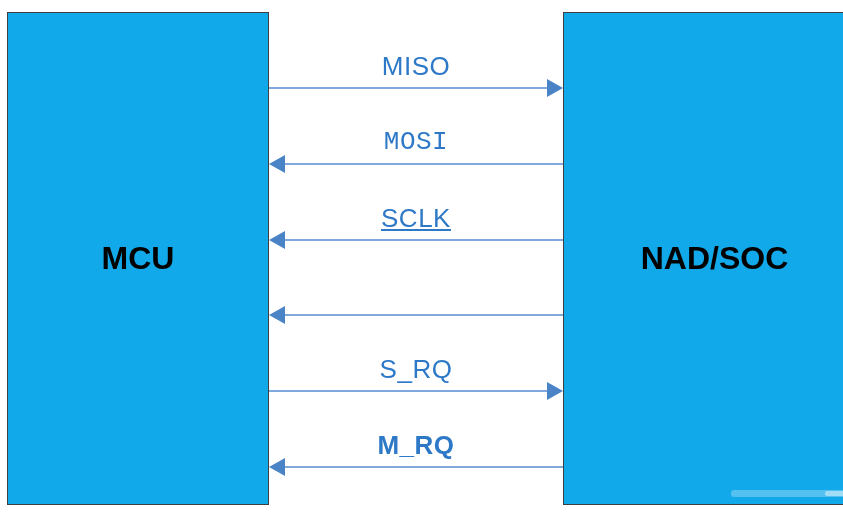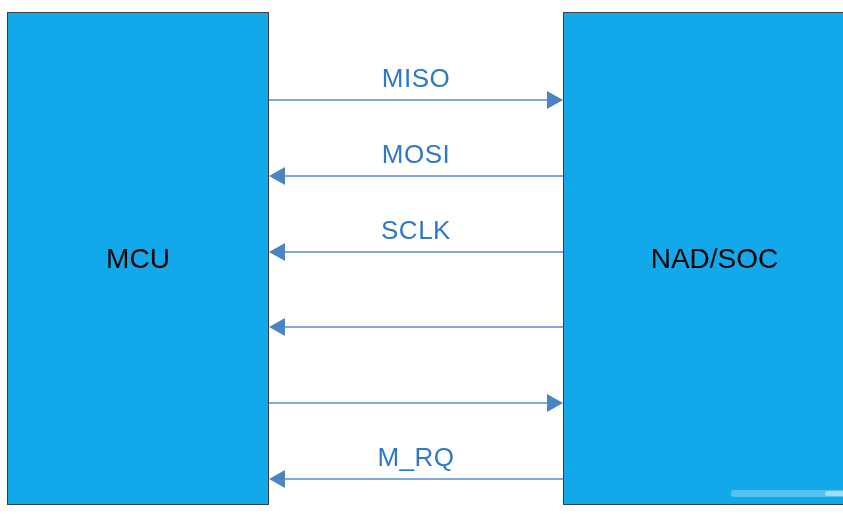--- a/index.html
+++ b/index.html
@@ -25,28 +25,28 @@
     background:var(--box-fill);
     border:1px solid var(--box-border);
     box-sizing:border-box;
     display:flex;align-items:center;justify-content:center;
   }
   .box.left{left:7px;width:262px;}
   .box.right{left:563px;width:303px;justify-content:center;}
   .box-label{
     text-align:center;
     color:var(--box-text);
-    font-weight:normal;
-    font-size:28px;
+    font-weight:bold;
+    font-size:32px;
     line-height:1.4;
   }
   .box-label span{display:block;}
   .signals{
     position:absolute;
-    left:269px;top:12px;
+    left:269px;top:0;
     width:294px;height:496px;
   }
   .signal{position:absolute;left:0;top:0;width:100%;height:100%;pointer-events:none;}
   .signal-label{
     position:absolute;
     left:0;width:100%;
     text-align:center;
     font-size:26px;
     color:var(--label-color);
     letter-spacing:0.5px;
@@ -98,37 +98,38 @@
     <div class="watermark-smudge"></div>
   </div>
 
   <div class="signals">
       <div class="signal">
         <div class="signal-label" style="top: 49px;">MISO</div>
         <div class="signal-line" style="top: 87px; left: 0px; right: 14px;"></div>
         <div class="arrowhead right" style="top: 79px; right: 0px;"></div>
       </div>
       <div class="signal">
-        <div class="signal-label" style="top: 125px;">MOSI</div>
+        <div class="signal-label" style="top: 125px; font-family: Liberation Mono, monospace;">MOSI</div>
         <div class="signal-line" style="top: 163px; left: 14px; right: 0px;"></div>
         <div class="arrowhead left" style="top: 155px; left: 0px;"></div>
       </div>
       <div class="signal">
-        <div class="signal-label" style="top: 201px;">SCLK</div>
+        <div class="signal-label" style="top: 201px; text-decoration: underline;">SCLK</div>
         <div class="signal-line" style="top: 239px; left: 14px; right: 0px;"></div>
         <div class="arrowhead left" style="top: 231px; left: 0px;"></div>
       </div>
       <div class="signal">
         <div class="signal-line" style="top: 314px; left: 14px; right: 0px;"></div>
         <div class="arrowhead left" style="top: 306px; left: 0px;"></div>
       </div>
       <div class="signal">
+        <div class="signal-label" style="top: 352px;">S_RQ</div>
         <div class="signal-line" style="top: 390px; left: 0px; right: 14px;"></div>
         <div class="arrowhead right" style="top: 382px; right: 0px;"></div>
       </div>
       <div class="signal">
-        <div class="signal-label" style="top: 428px;">M_RQ</div>
+        <div class="signal-label" style="top: 428px; font-weight: bold;">M_RQ</div>
         <div class="signal-line" style="top: 466px; left: 14px; right: 0px;"></div>
         <div class="arrowhead left" style="top: 458px; left: 0px;"></div>
       </div>
     </div>
 
 </div>
 
 </body></html>

